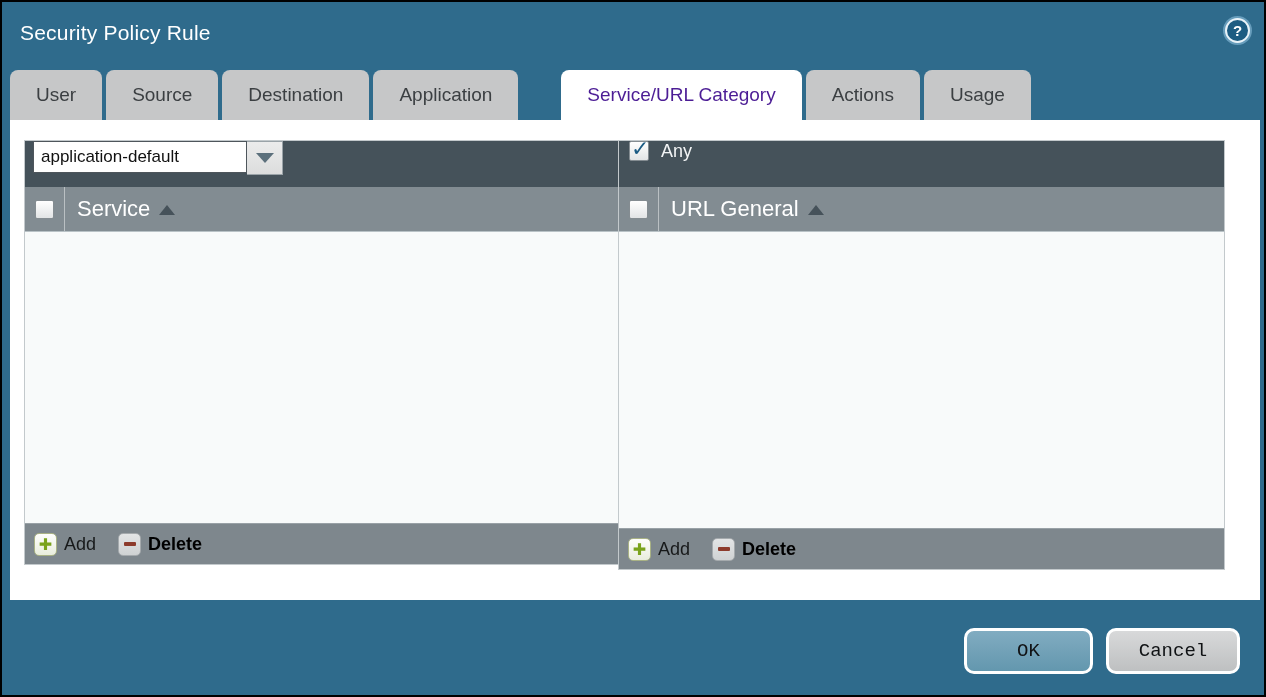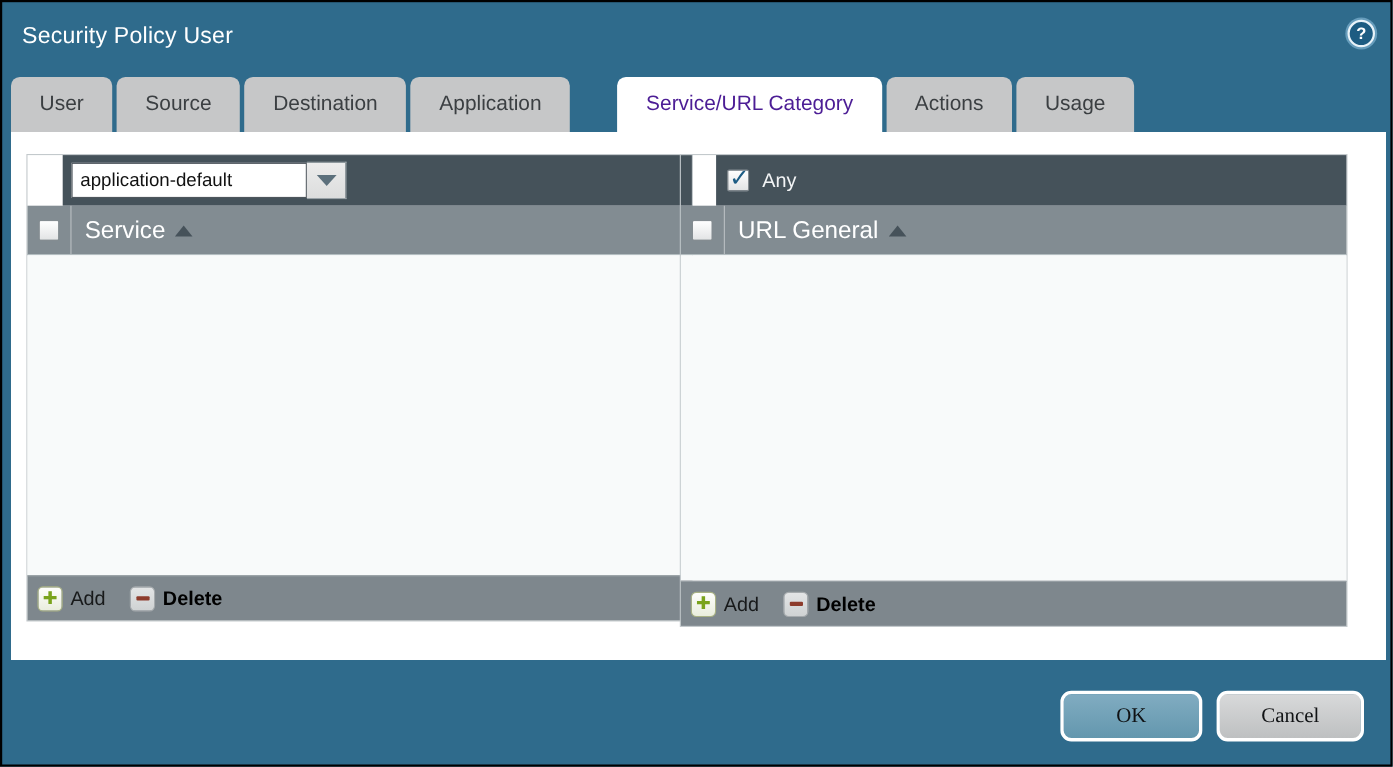--- a/index.html
+++ b/index.html
@@ -54,22 +54,22 @@
   .panel {
     position: absolute;
     display: flex; flex-direction: column;
     border: 1px solid #c3c9cc;
   }
   .panel-left  { left: 14px;  top: 20px; width: 606px; height: 425px; }
   .panel-right { left: 608px; top: 20px; width: 607px; height: 430px; }
 
   .panel-toolbar {
     height: 46px; background: #45525a;
-    display: flex; align-items: center;
-    padding-left: 8px; flex: none; margin-left: 32px;
+    display: flex; align-items: flex-start;
+    padding-left: 8px; flex: none;
   }
   .service-select {
     width: 214px; height: 32px;
     border: 1px solid #4e565c; border-radius: 0;
     font-family: "Liberation Sans", sans-serif;
     font-size: 17px; color: #111; padding: 0 7px;
     background: #fff; outline: none;
   }
   .select-arrow-btn {
     width: 36px; height: 34px;
@@ -144,30 +144,30 @@
     border: 1px solid #a5aaad;
   }
   .minus-bar { width: 12px; height: 4px; background: #8d3b2c; border-radius: 1px; }
   .add-label { color: #17191a; font-size: 18px; }
   .delete-label { color: #000000; font-size: 18px; font-weight: bold; }
 
   
   .dlg-btn {
     position: absolute; top: 626px; height: 46px;
     border: 3px solid #ffffff; border-radius: 10px;
-    font-family: Liberation Serif, serif;
+    font-family: Liberation Mono, monospace;
     font-size: 19px; color: #101214; cursor: pointer;
   }
   .ok-btn { left: 962px; width: 129px; background: linear-gradient(#81acc1,#6397ae); }
   .cancel-btn { left: 1104px; width: 134px; background: linear-gradient(#d8d9da,#bec0c1); }
 </style>
 </head>
 <body>
 
-<div class="title">Security Policy User</div>
+<div class="title">Security Policy Rule</div>
 <div class="help">
   <span>?</span>
 </div>
 
 <div class="tabbar">
   <div class="tab">User</div>
   <div class="tab">Source</div>
   <div class="tab">Destination</div>
   <div class="tab">Application</div>
   <div class="tab active">Service/URL Category</div>

